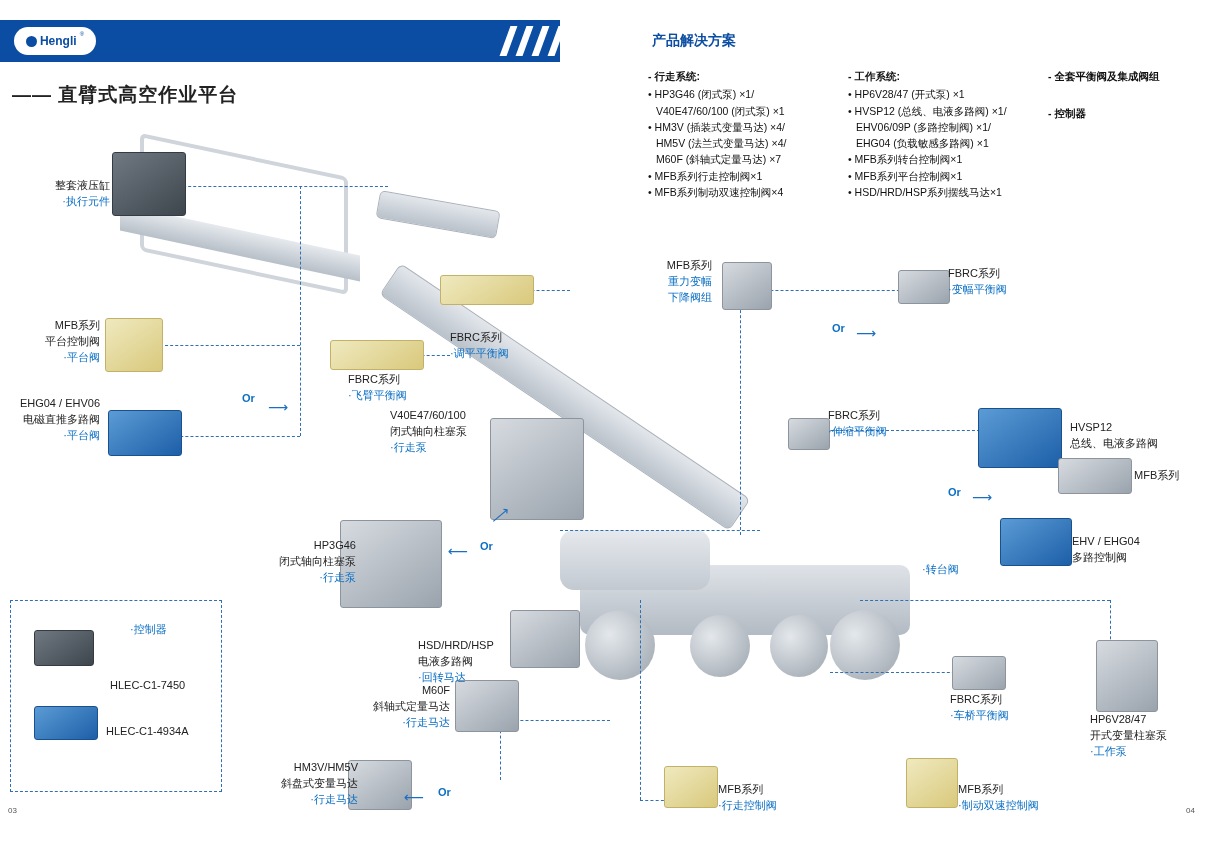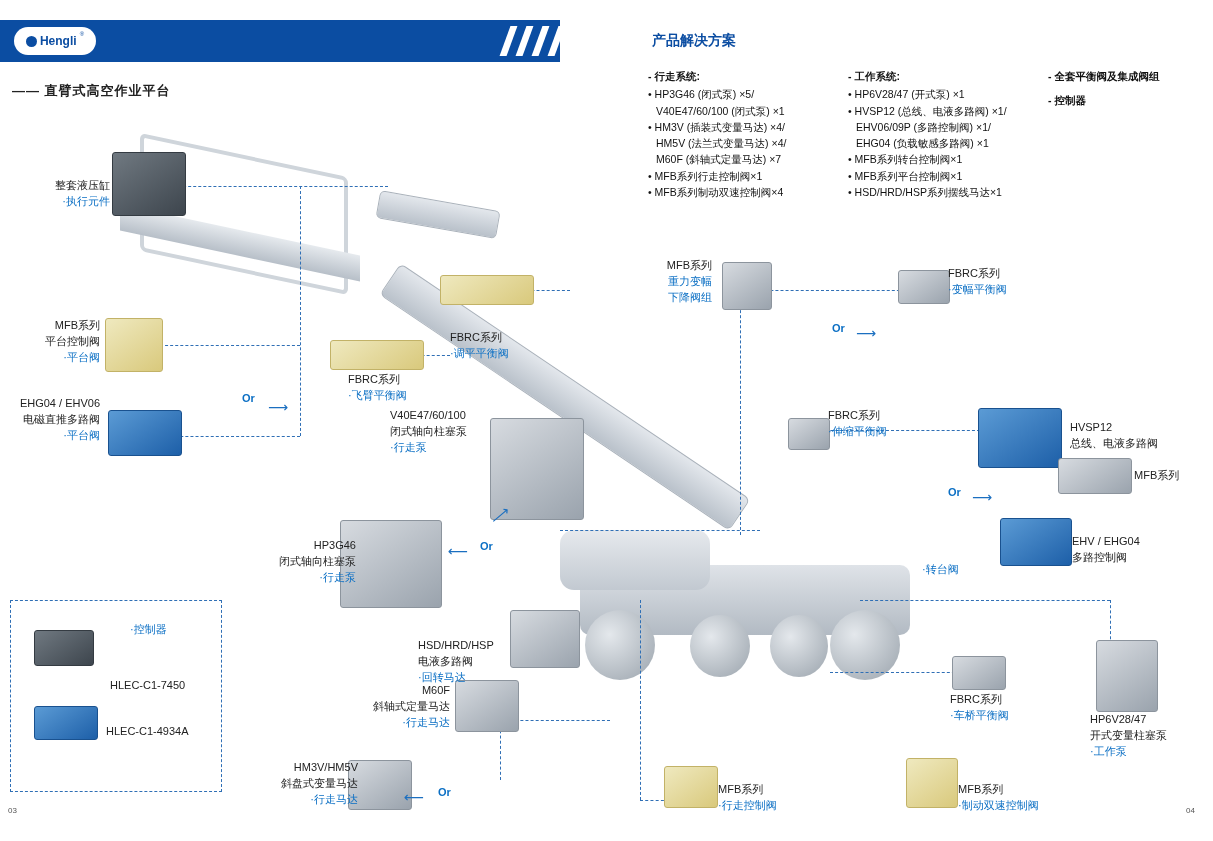--- a/index.html
+++ b/index.html
@@ -26,36 +26,36 @@
   .hdr-title{
     position:absolute;left:108px;top:27px;font-size:22px;font-weight:bold;color:#fff;
     letter-spacing:1px;
   }
   .hdr-slashes{position:absolute;left:505px;top:26px;width:60px;height:30px;}
   .hdr-slashes i{
     position:absolute;top:0;width:7px;height:30px;background:#fff;transform:skewX(-20deg);
     display:block;
   }
   .subtitle{
-    position:absolute;left:12px;top:82px;font-size:13px;font-weight:bold;color:#222;
+    position:absolute;left:12px;top:82px;font-size:19px;font-weight:bold;color:#222;
     letter-spacing:1px;
   }
 
   
   .spec-title{
     position:absolute;left:652px;top:32px;font-size:14px;font-weight:bold;color:#0b4da2;
   }
   .spec-col{position:absolute;font-size:10.5px;line-height:1.55;color:#111;}
   .spec-col .h{font-weight:bold;display:block;margin-bottom:2px;}
   .spec-col .li{display:block;white-space:nowrap;}
   .spec-col .li.ind{padding-left:8px;}
   .col1{left:648px;top:68px;width:190px;}
   .col2{left:848px;top:68px;width:195px;}
   .col3{left:1048px;top:68px;width:160px;}
-  .spec-col .grp{display:block;margin-bottom:8px;}
+  .spec-col .grp{display:block;margin-bottom:21px;}
 
   
   .machine{position:absolute;left:0;top:110px;width:980px;height:720px;}
   .mshape{position:absolute;background:#c9cfd6;}
   .boom{
     position:absolute;background:linear-gradient(180deg,#e3e7ec,#b9c1ca);
     border:1px solid #aab2bb;
   }
 
   
@@ -102,21 +102,21 @@
       <i style="left:32px"></i>
       <i style="left:48px"></i>
   </div>
   <div class="subtitle">—— 直臂式高空作业平台</div>
 
   <div class="spec-title">产品解决方案</div>
 
   <div class="spec-col col1">
     <span class="grp">
       <span class="h">- 行走系统:</span>
-      <span class="li">• HP3G46 (闭式泵) ×5/</span>
+      <span class="li">• HP3G46 (闭式泵) ×1/</span>
       <span class="li ind">V40E47/60/100 (闭式泵) ×1</span>
       <span class="li">• HM3V (插装式变量马达) ×4/</span>
       <span class="li ind">HM5V (法兰式变量马达) ×4/</span>
       <span class="li ind">M60F (斜轴式定量马达) ×7</span>
       <span class="li">• MFB系列行走控制阀×1</span>
       <span class="li">• MFB系列制动双速控制阀×4</span>
     </span>
   </div>
 
   <div class="spec-col col2">

